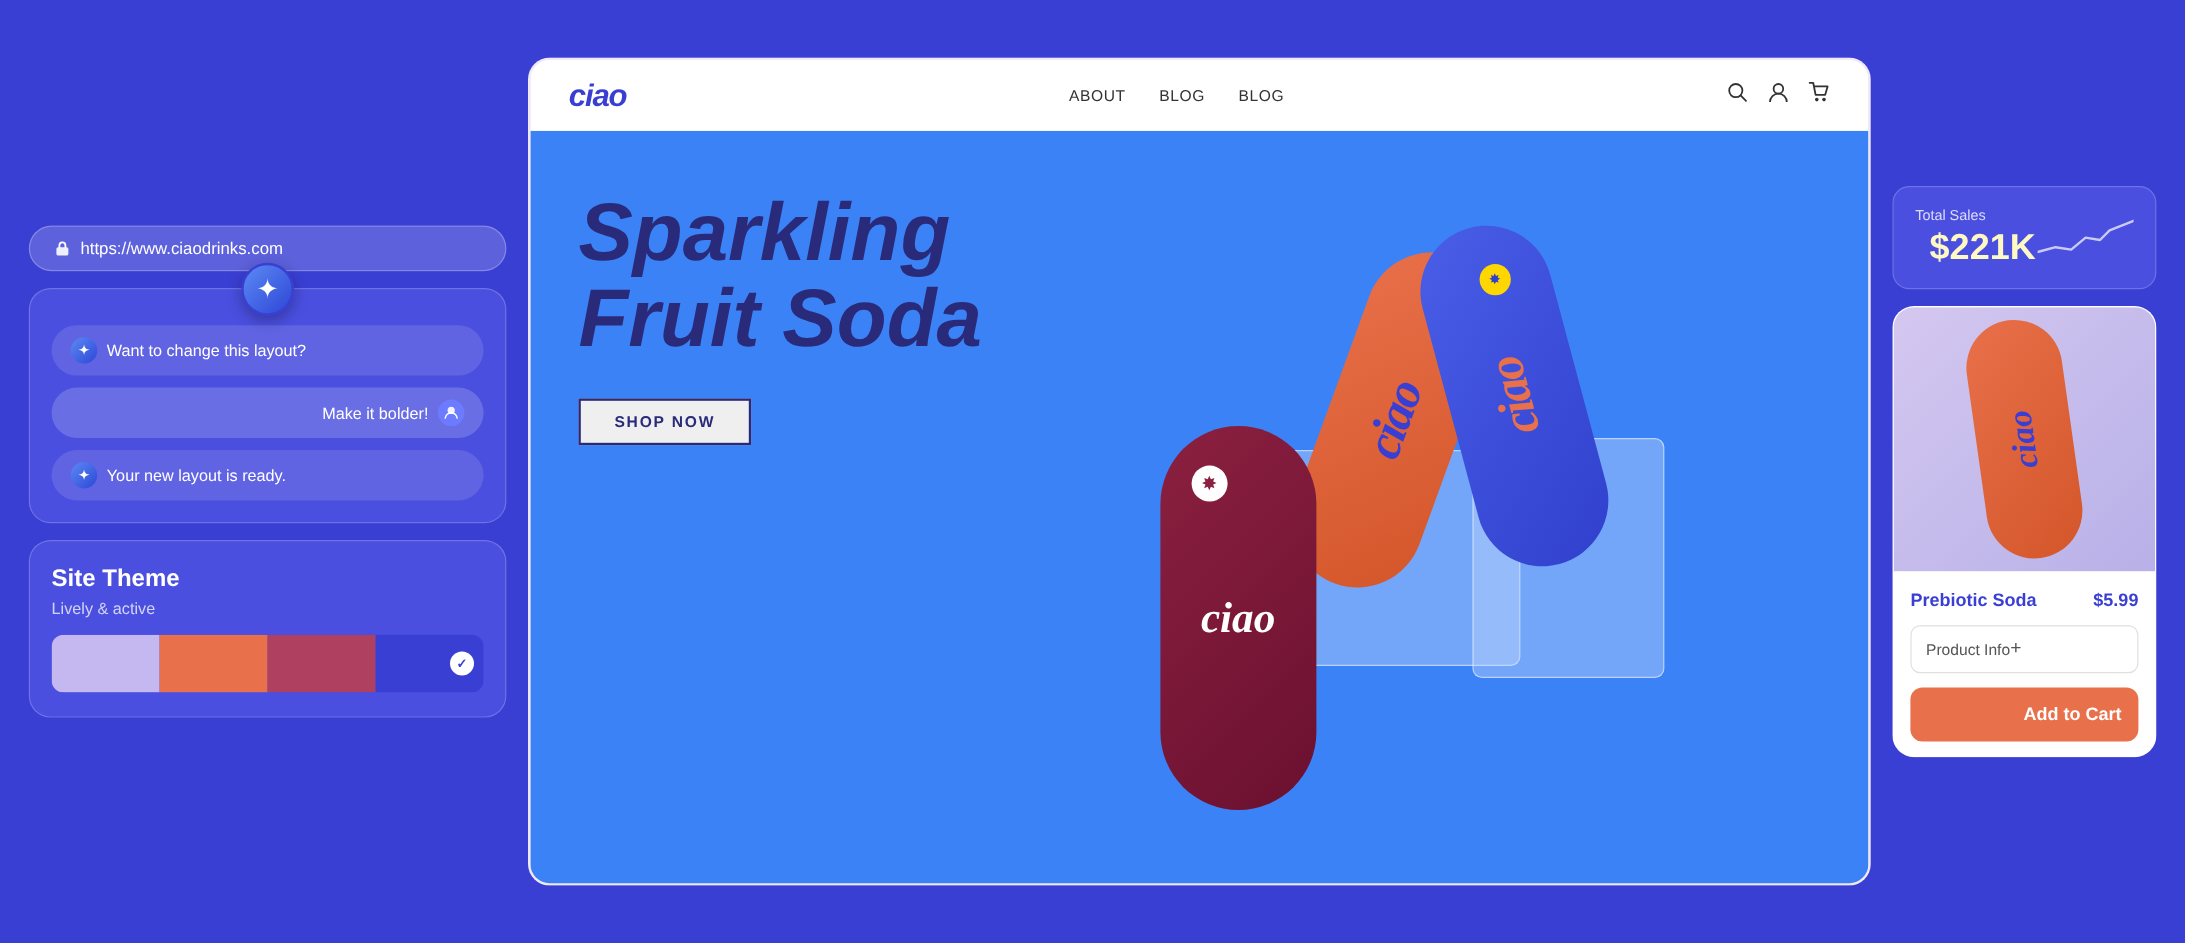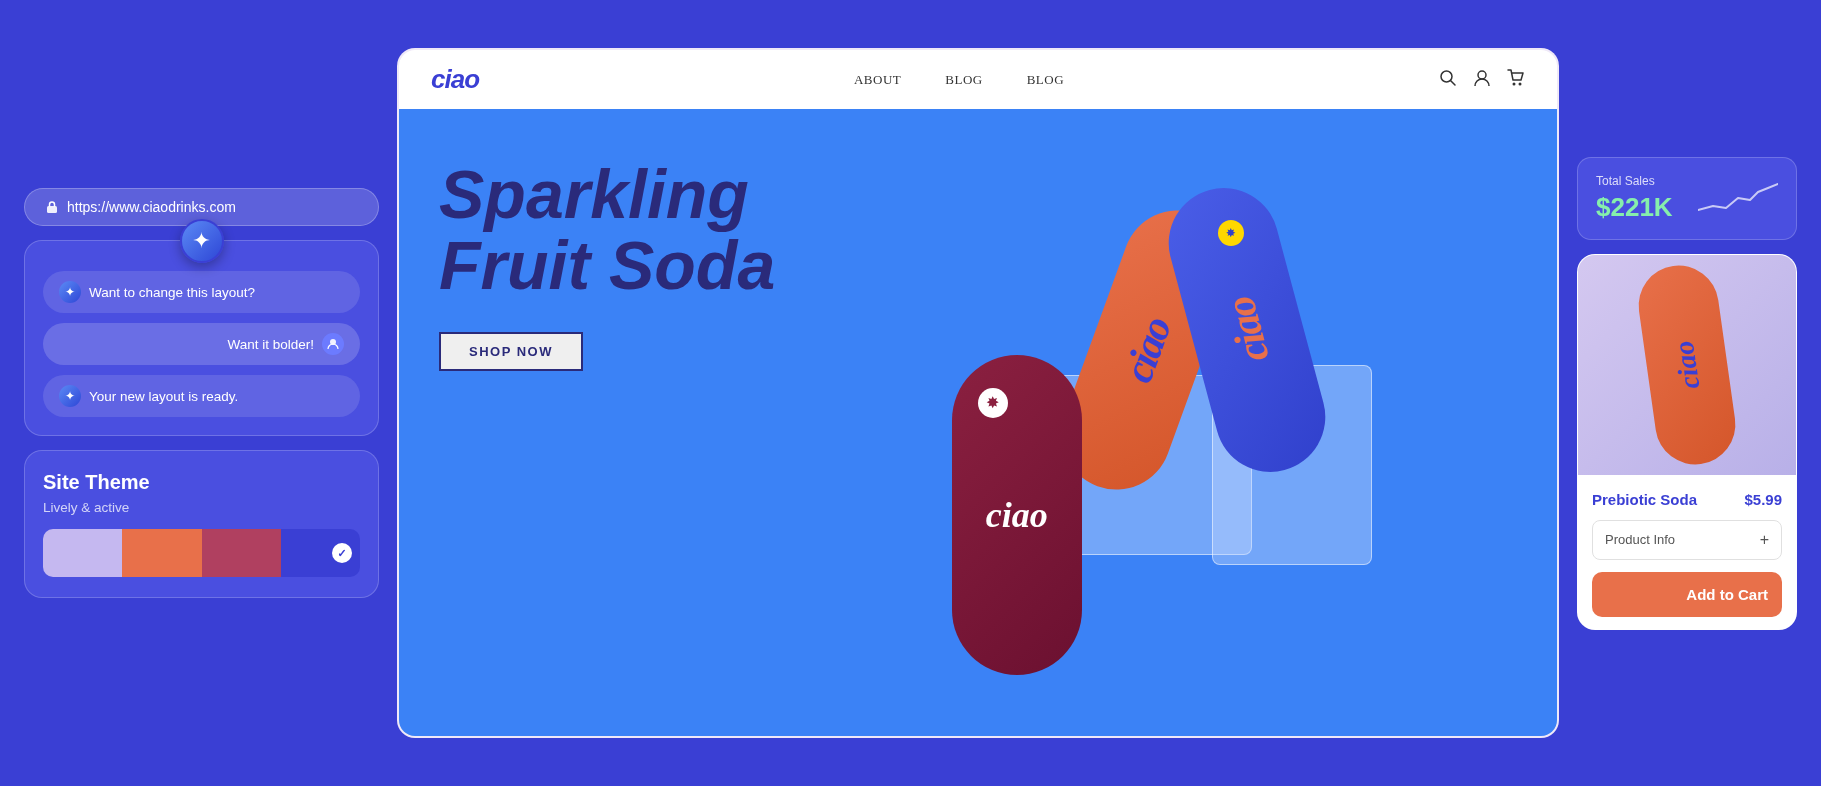--- a/index.html
+++ b/index.html
@@ -24,21 +24,21 @@
       padding: 24px 24px;
       gap: 18px;
       position: relative;
     }
 
     
     .left-panel {
       display: flex;
       flex-direction: column;
       gap: 14px;
-      width: 355px;
+      width: 398px;
       flex-shrink: 0;
     }
 
     .url-bar {
       background: rgba(255,255,255,0.18);
       border-radius: 24px;
       padding: 10px 20px;
       display: flex;
       align-items: center;
       gap: 8px;
@@ -212,22 +212,21 @@
       font-size: 26px;
       font-weight: 800;
       color: #3a3fd4;
       font-style: italic;
       letter-spacing: -1px;
     }
 
     .nav-links {
       display: flex;
       align-items: flex-start;
-      gap: 44px;
-      font-family: Liberation Serif, serif;
+      gap: 28px;
     }
 
     .nav-link {
       font-size: 13px;
       color: #333;
       text-decoration: none;
       letter-spacing: 0.5px;
     }
 
     .nav-icons {
@@ -374,23 +373,24 @@
 
     .sales-info {}
 
     .sales-label {
       color: rgba(255,255,255,0.8);
       font-size: 12px;
       margin-bottom: 4px;
     }
 
     .sales-value {
-      color: #86efac;
-      font-size: 26px;
+      color: #fef9c3;
+      font-size: 30px;
       font-weight: 700;
+      margin-left: 12px;
     }
 
     .sales-chart {
       width: 80px;
       height: 40px;
     }
 
     
     .product-card {
       background: white;
@@ -444,21 +444,20 @@
 
     .product-price {
       color: #3a3fd4;
       font-size: 15px;
       font-weight: 600;
     }
 
     .product-info-row {
       display: flex;
       align-items: center;
-      justify-content: space-between;
       border: 1px solid #e0e0e0;
       border-radius: 8px;
       padding: 10px 12px;
       margin-bottom: 12px;
     }
 
     .product-info-label {
       color: #555;
       font-size: 13px;
     }
@@ -507,21 +506,21 @@
           <span>Want to change this layout?</span>
         </div>
 
         <div class="chat-bubble user-bubble">
           <div class="user-avatar-small">
             <svg width="14" height="14" viewBox="0 0 14 14" fill="none">
               <circle cx="7" cy="5" r="3" fill="white" opacity="0.9"></circle>
               <path d="M2 12c0-2.76 2.24-5 5-5s5 2.24 5 5" stroke="white" stroke-width="1.2"></path>
             </svg>
           </div>
-          <span>Want it bolder!</span>
+          <span>Make it bolder!</span>
         </div>
 
         <div class="chat-bubble">
           <div class="chat-bubble-icon">✦</div>
           <span>Your new layout is ready.</span>
         </div>
       </div>
     </div>
 
     <div class="site-theme-card">

